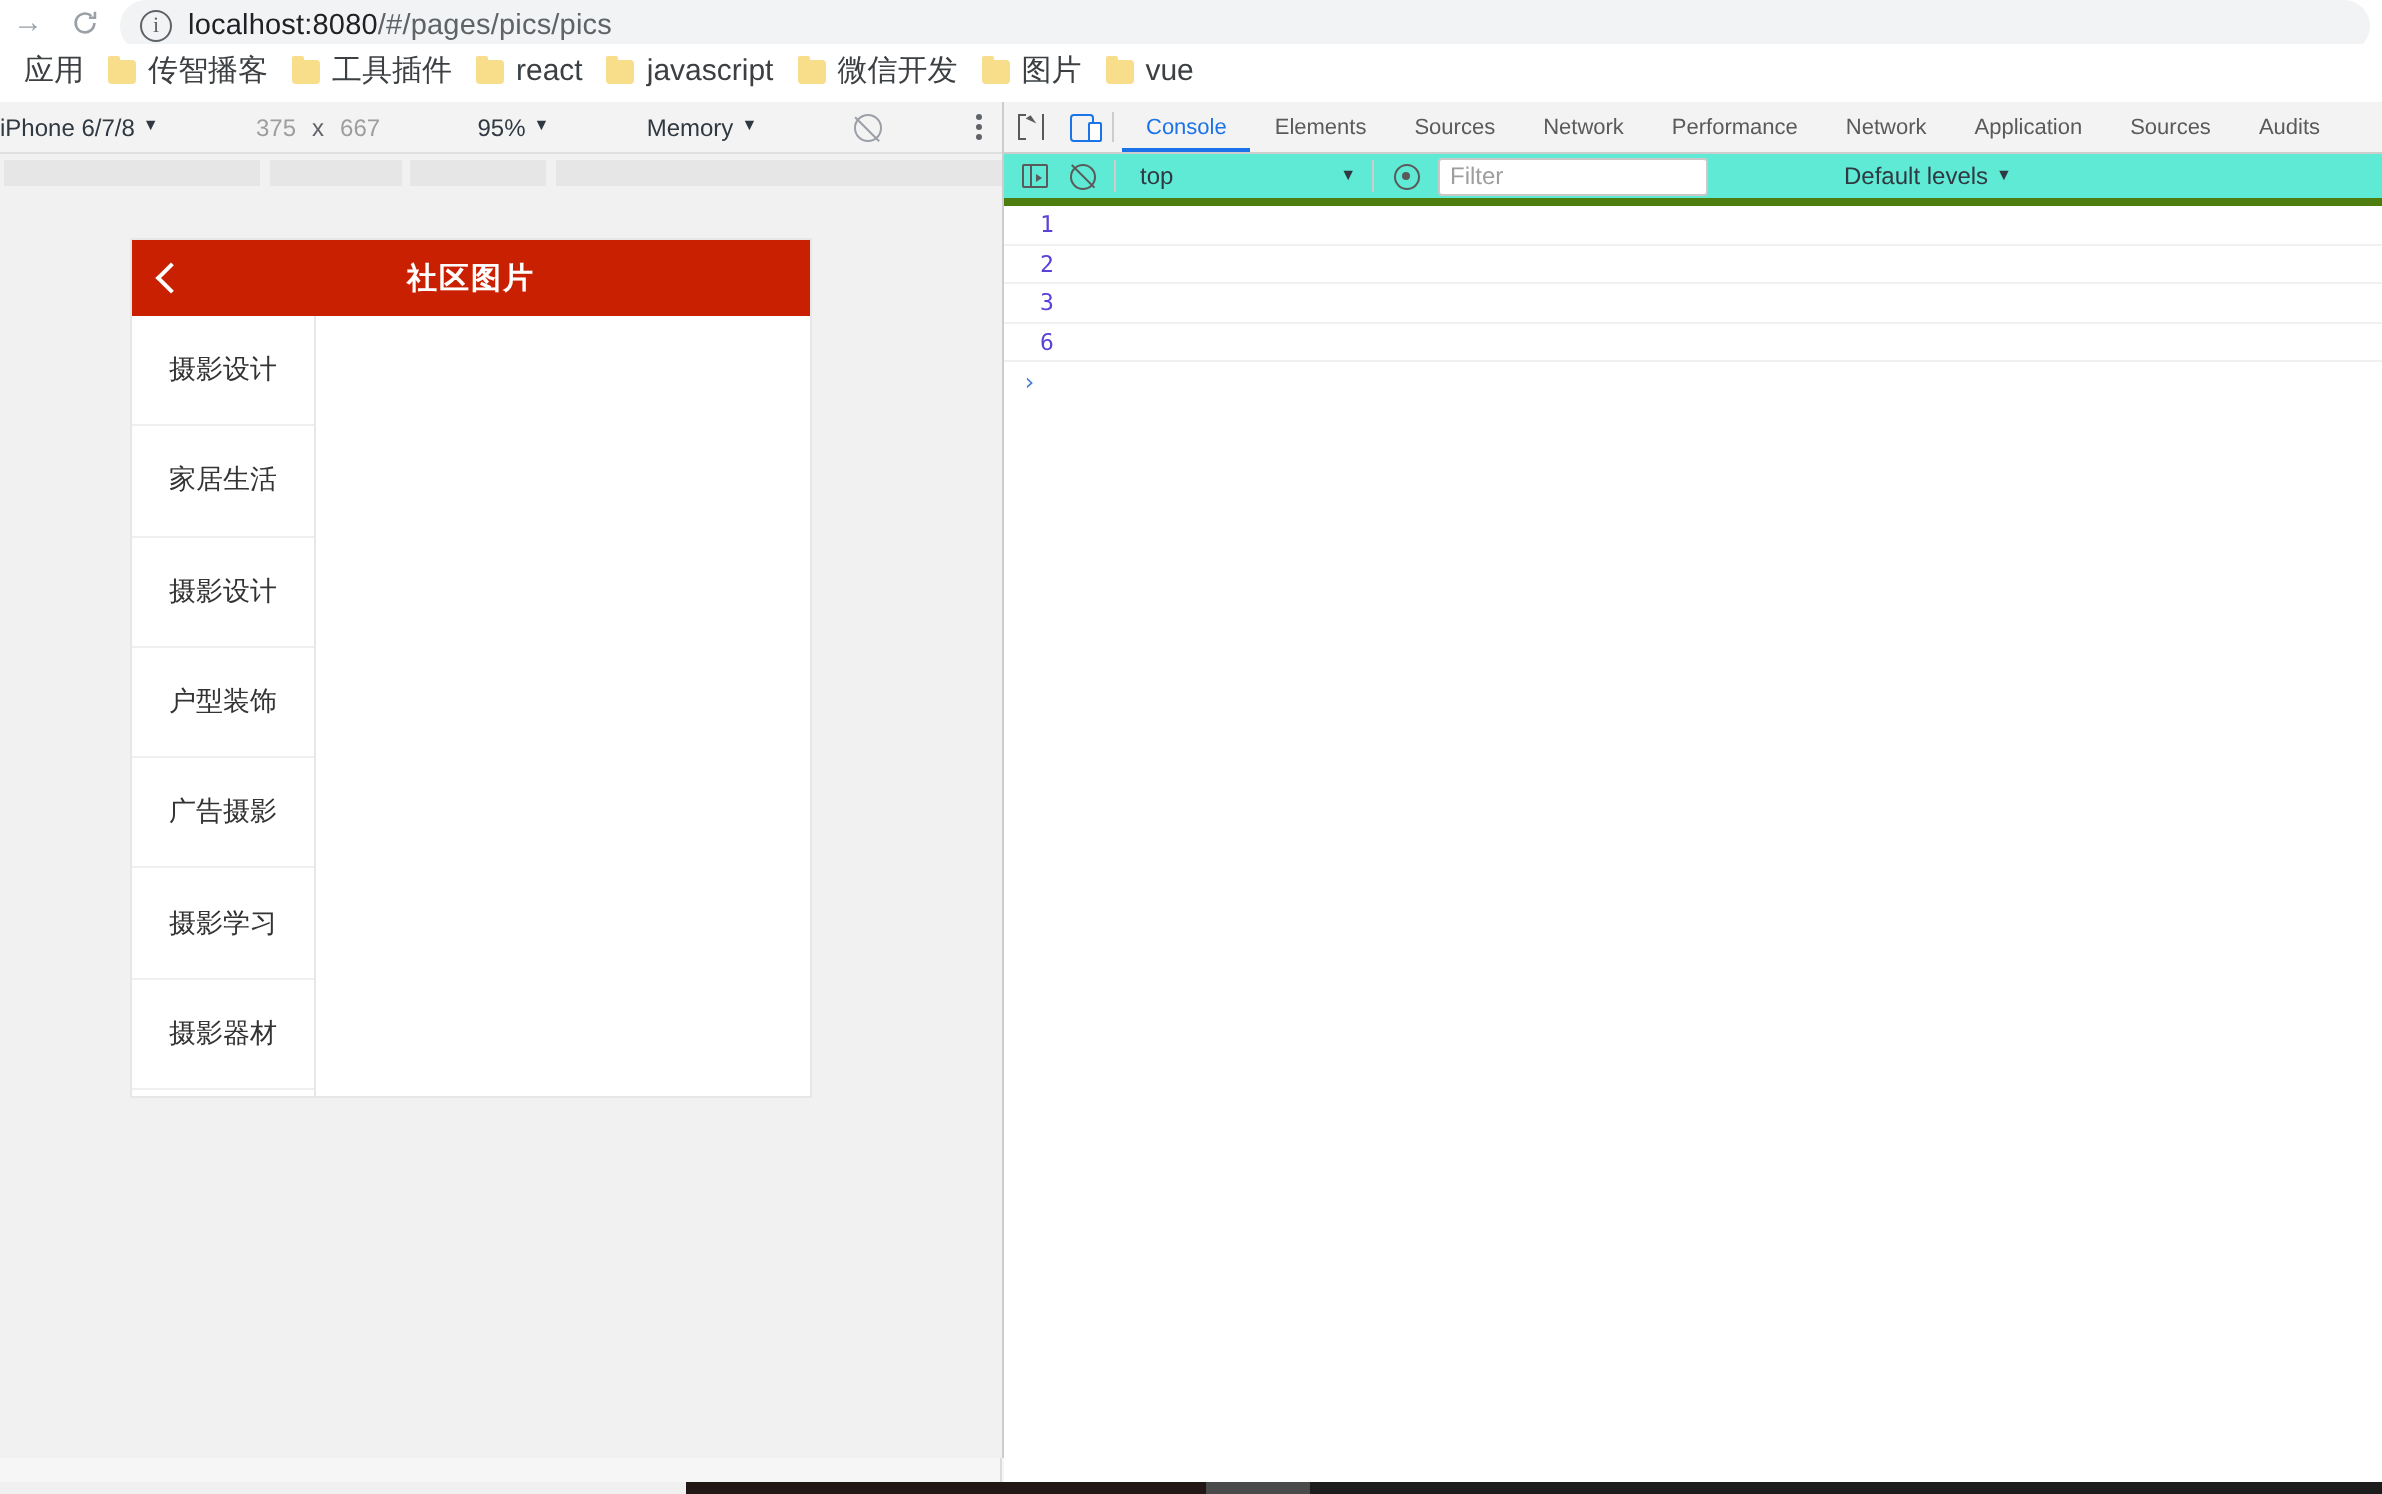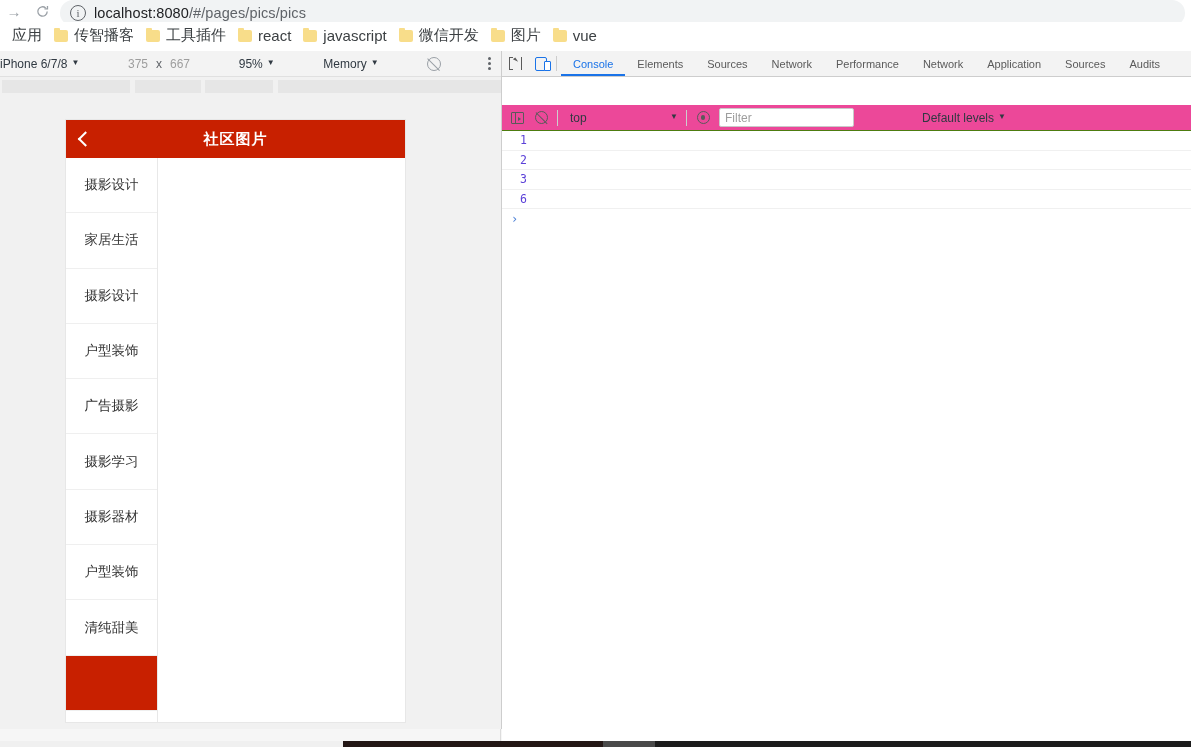--- a/index.html
+++ b/index.html
@@ -84,21 +84,21 @@
     position: absolute; left: 0; top: 77px; width: 501px; height: 18px; background: #f1f1f1;
   }
   .ruler-strip .seg { position: absolute; top: 3px; height: 13px; background: #e6e6e6; }
 
   
   .viewport-area {
     position: absolute; left: 0; top: 95px; width: 501px; height: 634px;
     background: #f1f1f1;
   }
   .device-screen {
-    position: absolute; left: 66px; top: 25px; width: 339px; height: 602px;
+    position: absolute; left: 66px; top: 25px; width: 339px; height: 428px;
     background: #a16207; overflow: hidden;
     box-shadow: 0 0 0 1px rgba(0,0,0,0.04);
   }
   .app-header {
     height: 38px; background: #c82000; color: #fff;
     display: flex; align-items: center; position: relative;
   }
   .back-chevron {
     position: absolute; left: 14px; top: 50%; transform: translateY(-50%);
     width: 11px; height: 11px; border-left: 2.2px solid #fff; border-bottom: 2.2px solid #fff;
@@ -150,22 +150,22 @@
     content:""; position:absolute; right:-5px; bottom:-1px; width:5px; height:8px;
     border:1.6px solid #1a73e8; border-radius:1px; background:#fff;
   }
   .dt-sep { width:1px; background:#cdcdcd; margin:5px 4px 5px 2px; }
   .dt-tab {
     padding: 0 12px; display: flex; align-items: center; white-space: nowrap; cursor: default;
   }
   .dt-tab.active { color: #1a73e8; box-shadow: inset 0 -2px 0 #1a73e8; }
 
   .dt-toolbar {
-    height: 26px; background: #ec4899; border-bottom: 1px solid #4d7c0f;
-    display: flex; align-items: center; font-size: 12px; color: #5a5a5a; padding-left: 3px; margin-top: 28px;
+    height: 26px; background: #5eead4; border-bottom: 4px solid #4d7c0f;
+    display: flex; align-items: center; font-size: 12px; color: #5a5a5a; padding-left: 3px;
   }
   .tb-btn { width: 24px; height: 20px; display:flex; align-items:center; justify-content:center; flex:none; }
   .sidebar-ico { width: 13px; height: 12px; border: 1.3px solid #5a5a5a; border-radius: 1px; position: relative; }
   .sidebar-ico:before { content:""; position:absolute; left:3px; top:0; bottom:0; width:1.3px; background:#5a5a5a; }
   .sidebar-ico:after { content:""; position:absolute; left:6px; top:4px; width:0;height:0;
     border-left:3px solid #5a5a5a; border-top:2.5px solid transparent; border-bottom:2.5px solid transparent; }
   .clear-ico { width: 13px; height: 13px; border: 1.4px solid #5a5a5a; border-radius: 50%; position: relative; }
   .clear-ico:after { content:""; position:absolute; left:5px; top:-2.2px; width:1.4px; height:16px;
     background:#5a5a5a; transform: rotate(-45deg); transform-origin: center; }
   .eye-ico { width: 13px; height: 13px; border: 1.4px solid #5a5a5a; border-radius: 50%; position: relative; }

